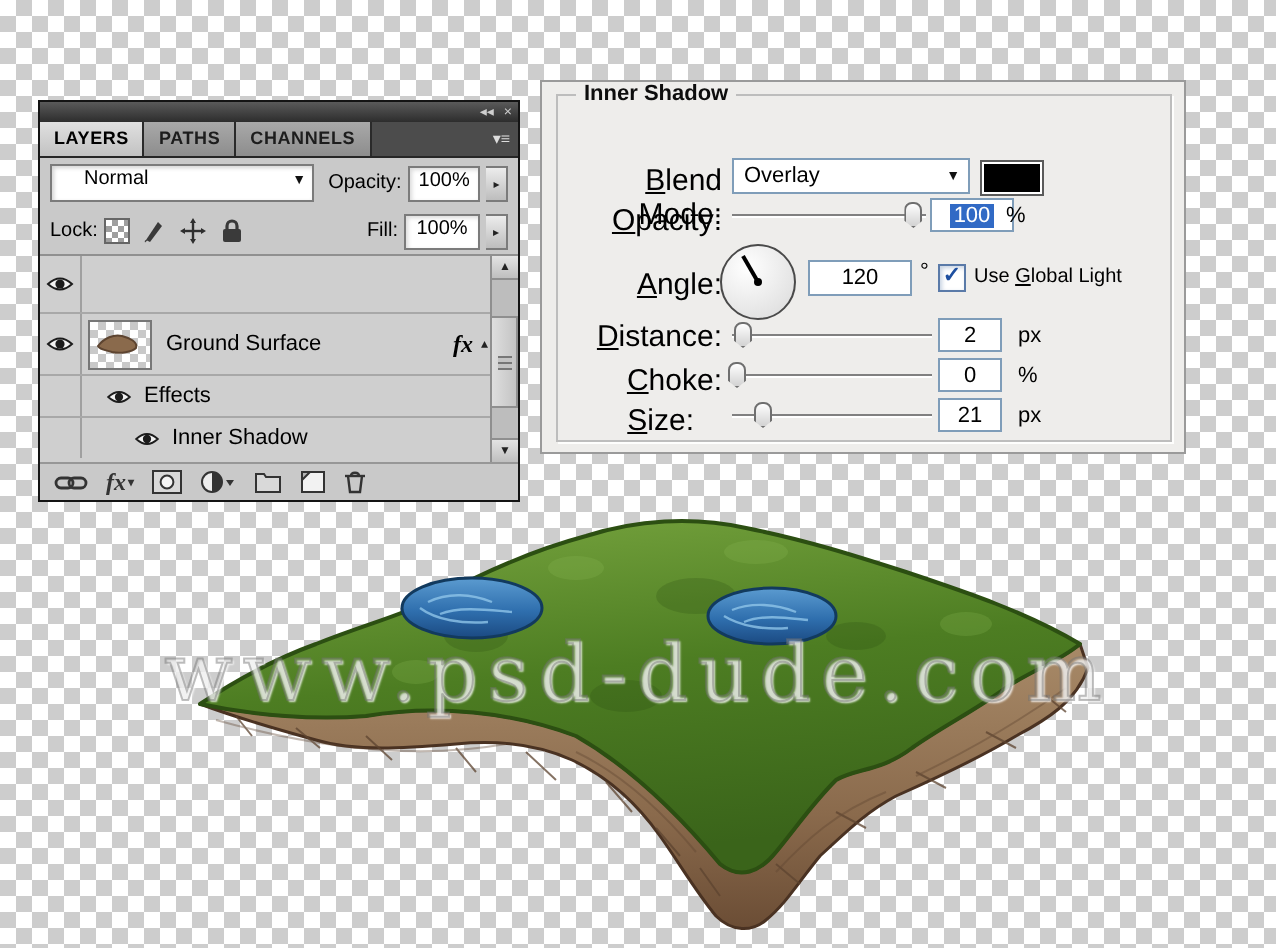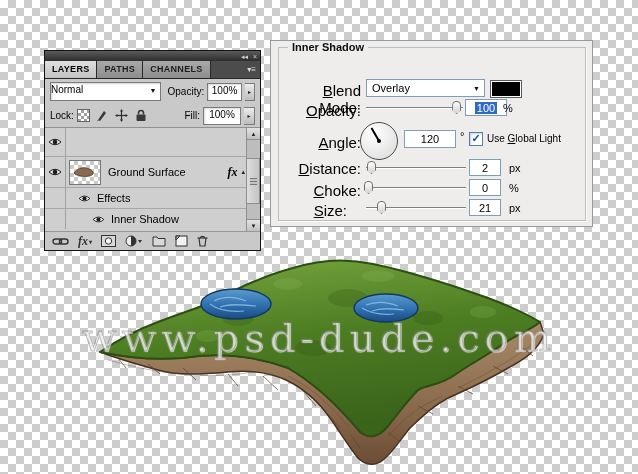--- a/index.html
+++ b/index.html
@@ -33,33 +33,33 @@
   #site-mark .t{
     font-family:"DejaVu Serif",serif;font-weight:bold;font-size:25px;line-height:27px;
     color:#d6180b;letter-spacing:4px;text-shadow:1px 1px 0 rgba(252,178,168,0.95);
   }
   #site-mark .u{
     display:inline-block;margin-top:1px;font-weight:bold;font-size:12px;color:#e2483c;
     letter-spacing:2px;text-shadow:1px 1px 0 rgba(252,200,195,0.9);
     border-bottom:1px dotted #e2483c;padding:0 2px 1px;
   }
   
-  #panel{position:absolute;left:44px;top:50px;width:217px;height:201px;z-index:4;
+  #panel{position:absolute;left:19px;top:50px;width:241px;height:201px;z-index:4;
     background:#c9c9c9;border:1px solid #141414;box-sizing:border-box;font-size:10px;color:#000;}
   #p-titlebar{height:10px;background:linear-gradient(#5a5a5a,#2d2d2d);display:flex;
     justify-content:flex-end;align-items:center;gap:5px;padding:0 3px;}
   #p-titlebar span{color:#cfcfcf;font-size:7px;line-height:9px;}
   #p-tabs{height:17px;background:#4c4c4c;display:flex;border-bottom:1px solid #262626;}
   .tab{font-weight:bold;font-size:9px;letter-spacing:.3px;padding:3px 7px 0;border-right:1px solid #2a2a2a;}
   .tab.active{background:linear-gradient(#e0e0e0,#c2c2c2);color:#000;}
   .tab.inactive{background:linear-gradient(#a9a9a9,#8d8d8d);color:#1d1d1d;}
   .tabmenu{margin-left:auto;color:#ddd;font-size:8px;padding:4px 4px 0;}
   .p-row{display:flex;align-items:center;height:25px;padding:0 5px;gap:3px;}
   .combo{position:relative;width:104px;height:16px;background:#fff;border:1px solid #7b7b7b;
-    box-shadow:inset 1px 1px 2px rgba(0,0,0,.18);font-size:10px;padding:1px 14px 0 0;box-sizing:content-box;}
+    box-shadow:inset 1px 1px 2px rgba(0,0,0,.18);font-size:10px;padding:1px 14px 0 16px;box-sizing:content-box;}
   .combo .arr{position:absolute;right:3px;top:4px;font-size:7px;color:#111;}
   .plabel{font-size:10px;}
   .valbox{width:36px;height:15px;background:#fff;border:1px solid #7b7b7b;
     box-shadow:inset 1px 1px 2px rgba(0,0,0,.15);font-size:10px;text-align:center;padding-top:1px;}
   .spin{width:10px;height:16px;background:linear-gradient(#ececec,#bdbdbd);border:1px solid #7b7b7b;
     border-left:none;font-size:6px;color:#222;display:flex;align-items:center;justify-content:center;}
   .lockicons{display:flex;align-items:center;gap:5px;}
   .lk{width:14px;height:13px;display:flex;align-items:center;justify-content:center;}
   .lk-checker{width:11px;height:11px;border:1px solid #666;
     background-image:linear-gradient(45deg,#9f9f9f 25%,transparent 25%,transparent 75%,#9f9f9f 75%),

